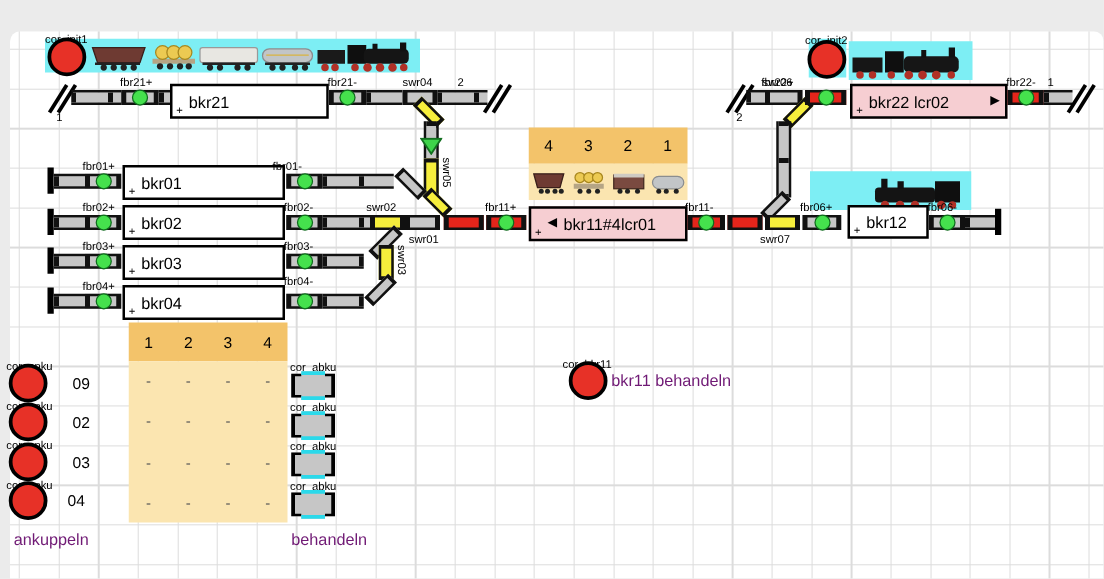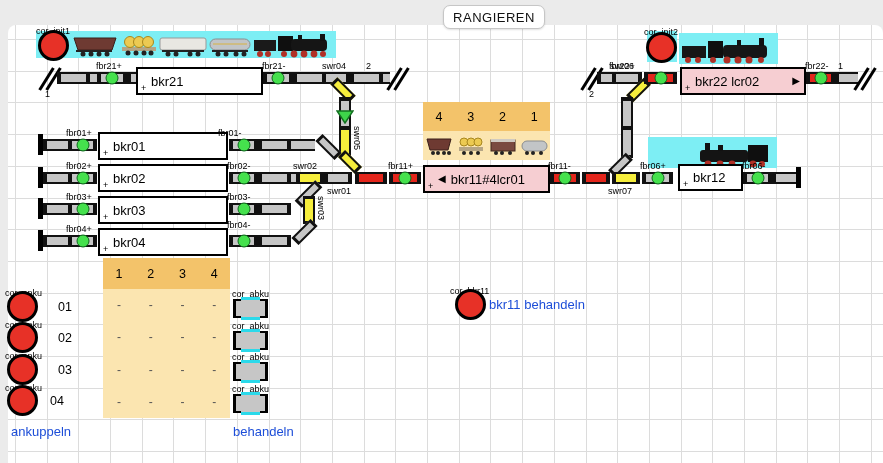--- a/index.html
+++ b/index.html
@@ -37,35 +37,32 @@
   .blk.pink{background:#f6ced2;}
   .blk .arr-l{margin-right:5px;font-size:10px;line-height:10px;}
   .blk .arr-r{position:absolute;right:4px;font-size:10px;line-height:10px;}
   .lbl{position:absolute;font-size:9px;line-height:10px;white-space:nowrap;color:#000;}
   .lblv{position:absolute;font-size:9px;writing-mode:vertical-rl;white-space:nowrap;color:#000;}
   .btnred{position:absolute;width:25px;height:25px;border-radius:50%;background:#e73127;border:3px solid #000;}
   .dec{position:absolute;width:29px;height:15px;background:#c6c6c6;border:2px solid #000;border-left-width:3px;border-right-width:3px;}
   .dec i{position:absolute;left:5px;right:5px;top:-4px;bottom:-4px;background:#c6c6c6;
     border-top:3px solid #2bd9ea;border-bottom:3px solid #2bd9ea;}
   .num{position:absolute;font-size:12.5px;color:#000;}
-  .cap{position:absolute;font-size:13px;color:#1d4ed8;}
+  .cap{position:absolute;font-size:13px;color:#701a75;}
   .hdr{position:absolute;display:grid;grid-auto-flow:column;grid-auto-columns:1fr;align-items:center;justify-items:center;
     font-size:12.5px;color:#000;background:#f3c36a;}
   .obody{position:absolute;background:#fbe5b0;}
   .dashes{position:absolute;display:grid;grid-template-columns:repeat(4,1fr);grid-template-rows:repeat(4,1fr);
     align-items:center;justify-items:center;font-size:12px;color:#555;background:#fbe5b0;}
 </style>
 </head>
 <body>
 
 <div id="app">
   <div class="canvas"></div>
-  <div class="rangieren">
-      <span>RANGIEREN</span>
-    </div>
 
   <div class="cyan" style="left:36px;top:31px;width:300px;height:27px">
     <svg width="300" height="27" viewBox="0 0 300 27">
       <path d="M38 7 L80 7 L76 19 L42 19 Z" fill="#6e3a32" stroke="#3a1f1a"></path>
       <rect x="40" y="19" width="36" height="2" fill="#222"></rect>
       <circle cx="47" cy="23" r="2.5" fill="#222"></circle>
         <circle cx="55" cy="23" r="2.5" fill="#222"></circle>
       <circle cx="63" cy="23" r="2.5" fill="#222"></circle>
         <circle cx="71" cy="23" r="2.5" fill="#222"></circle>
       <rect x="86" y="16" width="34" height="4" fill="#b5a585"></rect>
@@ -350,24 +347,24 @@
 
   <span class="lbl" style="left:5px;top:288px">cor_anku</span>
   <div class="btnred" style="left:7px;top:291px"></div>
   <span class="lbl" style="left:5px;top:320px">cor_anku</span>
   <div class="btnred" style="left:7px;top:322px"></div>
   <span class="lbl" style="left:5px;top:351px">cor_anku</span>
   <div class="btnred" style="left:7px;top:354px"></div>
   <span class="lbl" style="left:5px;top:383px">cor_anku</span>
   <div class="btnred" style="left:7px;top:385px"></div>
 
-  <span class="num" style="left:50px;top:300px;width:30px;text-align:center">01</span>
+  <span class="num" style="left:50px;top:300px;width:30px;text-align:center">09</span>
   <span class="num" style="left:50px;top:331px;width:30px;text-align:center">02</span>
   <span class="num" style="left:50px;top:363px;width:30px;text-align:center">03</span>
-  <span class="num" style="left:50px;top:394px;width:30px;text-align:left">04</span>
+  <span class="num" style="left:38px;top:394px;width:30px;text-align:right">04</span>
 
   <div class="hdr" style="left:103px;top:258px;width:127px;height:31px">
     <span>1</span>
     <span>2</span>
     <span>3</span>
     <span>4</span>
   </div>
   <div class="dashes" style="left:103px;top:289px;width:127px;height:129px">
     <span>-</span>
       <span>-</span>

